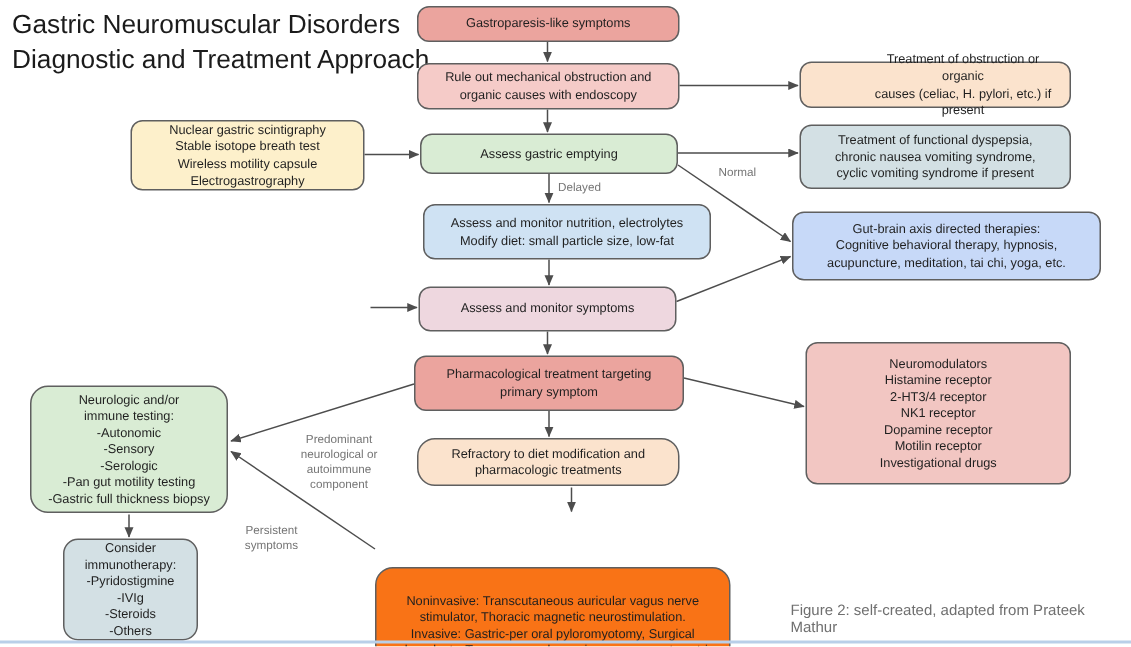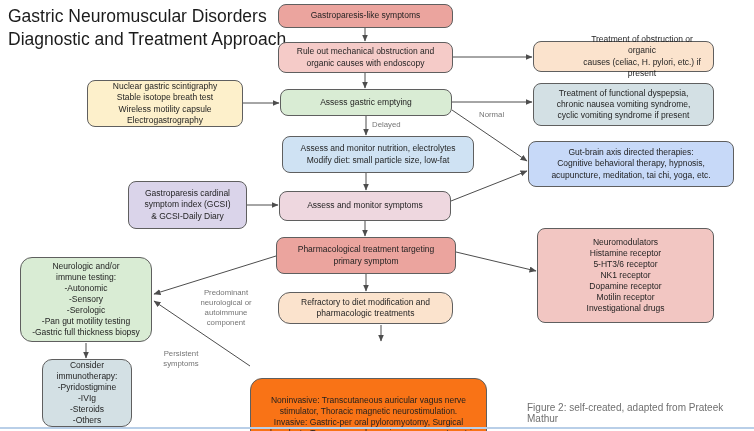--- a/index.html
+++ b/index.html
@@ -100,39 +100,34 @@
     <span>Assess and monitor nutrition, electrolytes
 Modify diet: small particle size, low-fat</span>
   </div>
 
   <div class="node" style="left: 528px; top: 141px; width: 206px; height: 46px; background: rgb(199, 217, 248);">
     <span>Gut-brain axis directed therapies:
 Cognitive behavioral therapy, hypnosis,
 acupuncture, meditation, tai chi, yoga, etc.</span>
   </div>
 
-  <div class="node" style="left: 128px; top: 181px; width: 119px; height: 48px; background: rgb(218, 212, 234);">
-    <span>Gastroparesis cardinal
-symptom index (GCSI)
-&amp; GCSI-Daily Diary</span>
-  </div>
 
   <div class="node" style="left: 279px; top: 191px; width: 172px; height: 30px; background: rgb(238, 215, 223);">
     <span>Assess and monitor symptoms</span>
   </div>
 
   <div class="node" style="left: 276px; top: 237px; width: 180px; height: 37px; background: rgb(235, 164, 158);">
     <span>Pharmacological treatment targeting
 primary symptom</span>
   </div>
 
   <div class="node" style="left: 537px; top: 228px; width: 177px; height: 95px; background: rgb(242, 198, 194);">
     <span>Neuromodulators
 Histamine receptor
-5-HT3/6 receptor
+2-HT3/4 receptor
 NK1 receptor
 Dopamine receptor
 Motilin receptor
 Investigational drugs</span>
   </div>
 
   <div class="node" style="left: 278px; top: 292px; width: 175px; height: 32px; background: rgb(251, 227, 205); border-radius: 12px;">
     <span>Refractory to diet modification and
 pharmacologic treatments</span>
   </div>

